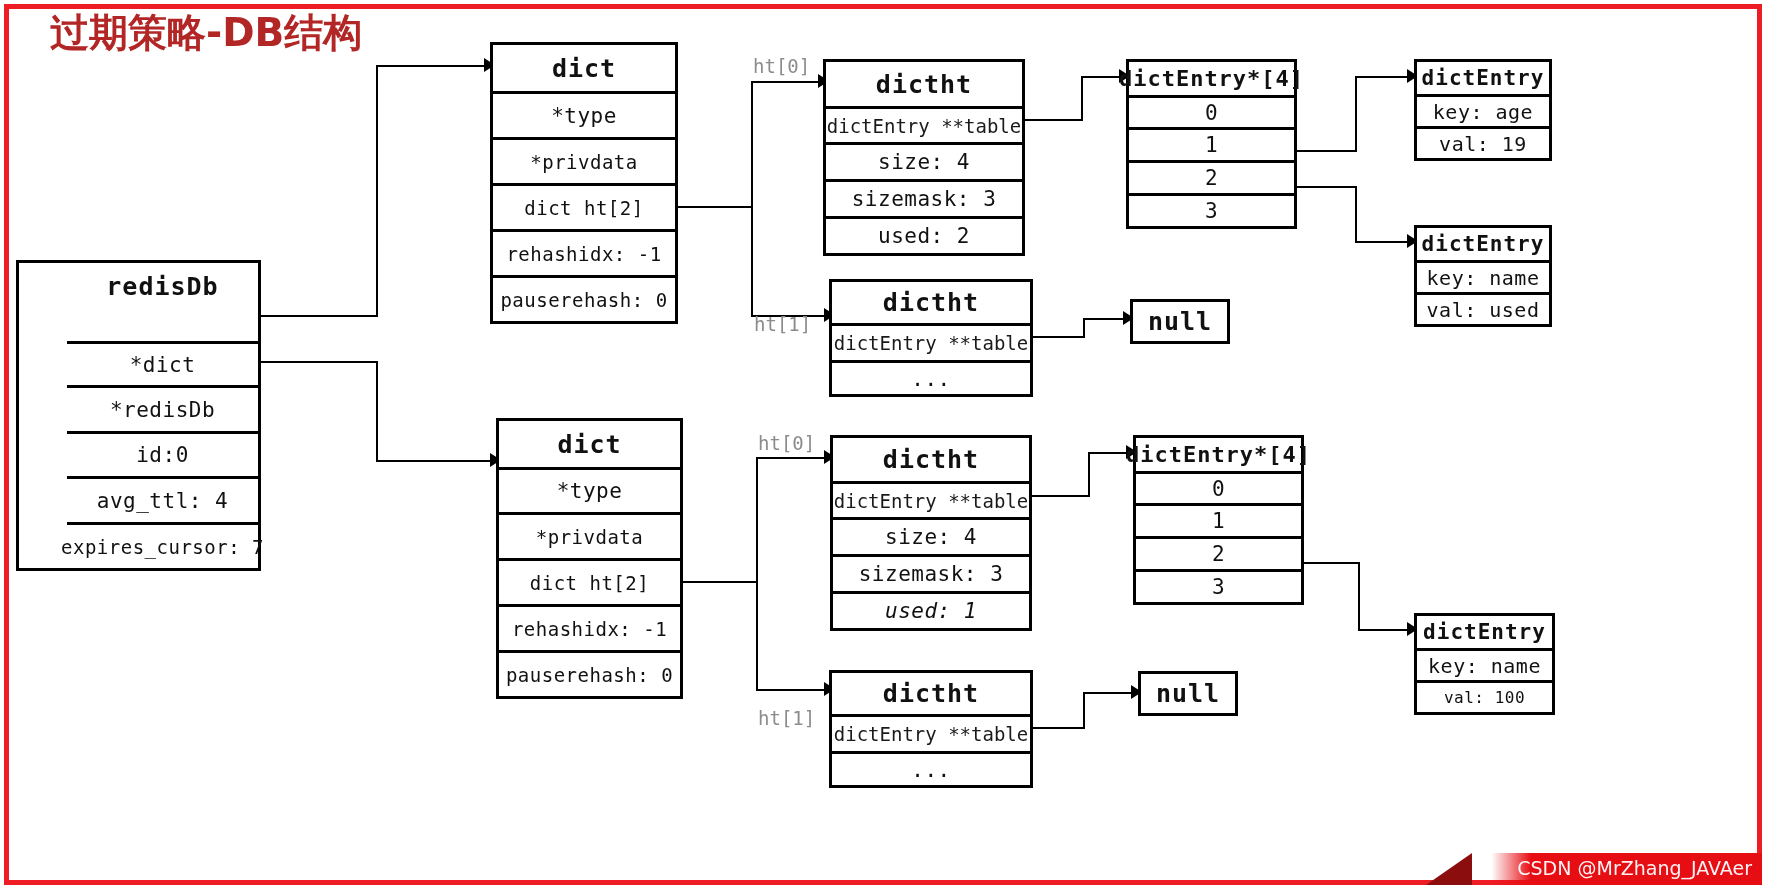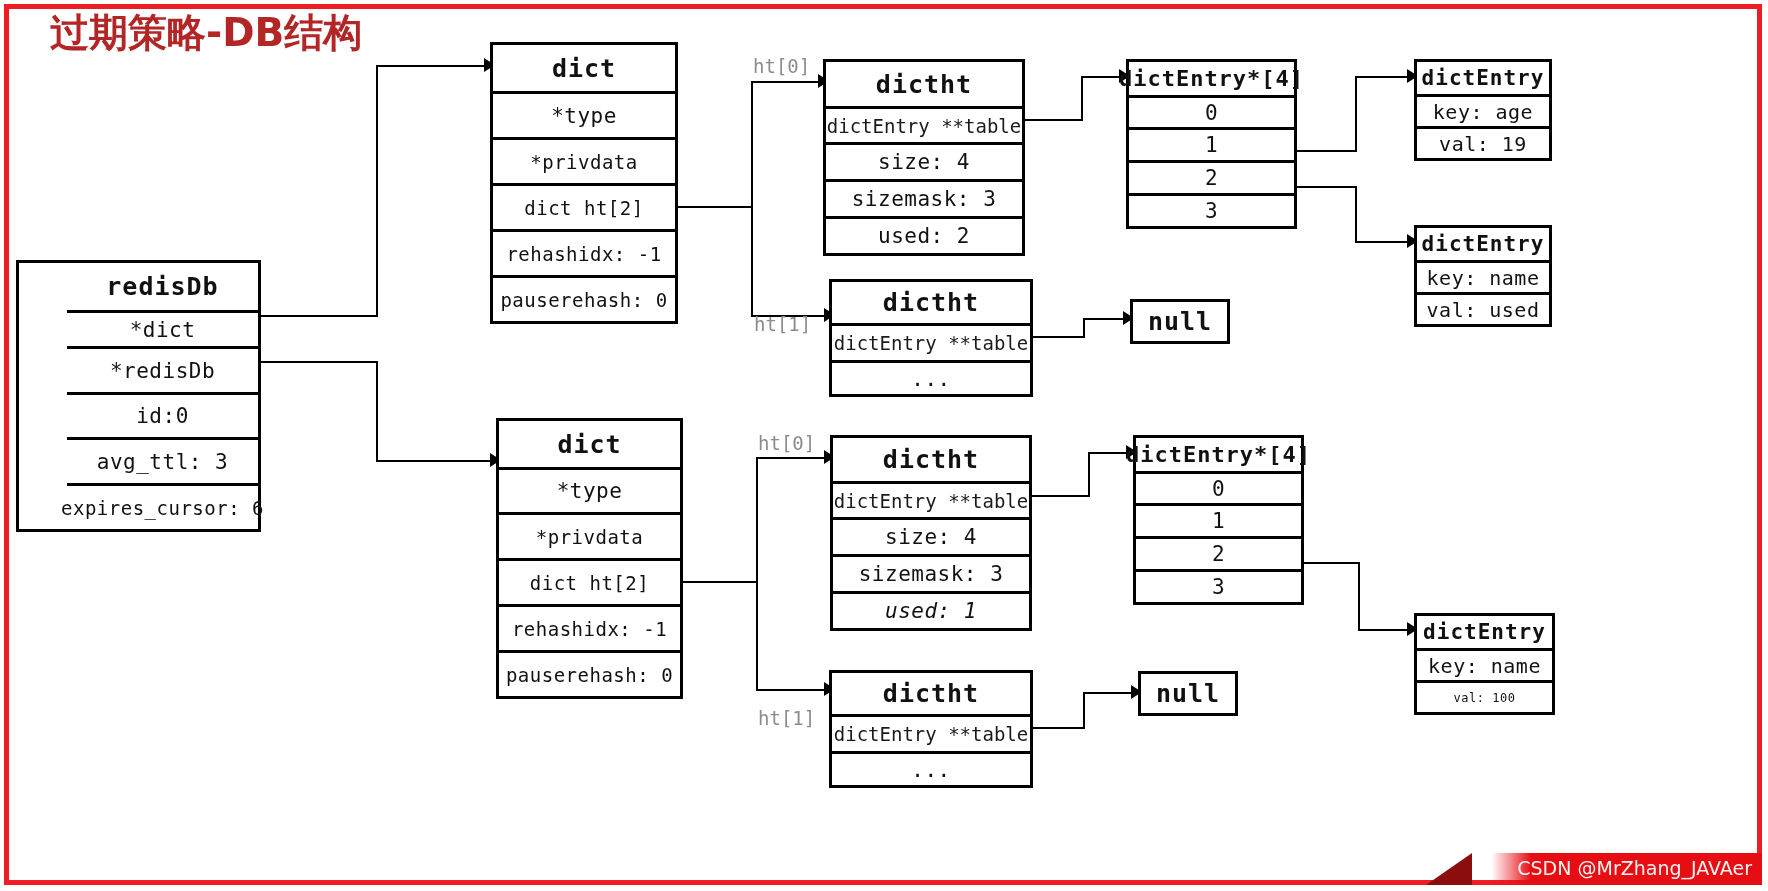--- a/index.html
+++ b/index.html
@@ -148,25 +148,25 @@
   <div class="ln lnh" style="left:1083px;top:692px;width:50px;"></div>
   <div class="arrow" style="left:1131px;top:685px;"></div>
 
   <div class="ptr-label" style="left:753px;top:55px;">ht[0]</div>
   <div class="ptr-label" style="left:754px;top:313px;">ht[1]</div>
   <div class="ptr-label" style="left:758px;top:432px;">ht[0]</div>
   <div class="ptr-label" style="left:758px;top:707px;">ht[1]</div>
 
   <div class="box" style="left:16px;top:260px;width:245px;padding-left:48px;">
     <div class="row head" style="height:47px;">redisDb</div>
-    <div class="row" style="height:36px;">*dict</div>
+    <div class="row" style="height:44px;margin-top:31px;">*dict</div>
     <div class="row" style="height:46px;">*redisDb</div>
     <div class="row" style="height:45px;">id:0</div>
-    <div class="row" style="height:46px;">avg_ttl: 3</div>
-    <div class="row" style="height:46px;font-size:19px;">expires_cursor: 6</div>
+    <div class="row" style="height:46px;">avg_ttl: 4</div>
+    <div class="row" style="height:46px;font-size:19px;">expires_cursor: 7</div>
   </div>
 
   <div class="box" style="left:490px;top:42px;width:188px;">
     <div class="row head" style="height:46px;">dict</div>
     <div class="row" style="height:46px;">*type</div>
     <div class="row" style="height:46px;font-size:19px;">*privdata</div>
     <div class="row" style="height:46px;font-size:19px;">dict ht[2]</div>
     <div class="row" style="height:46px;font-size:19px;">rehashidx: -1</div>
     <div class="row" style="height:46px;font-size:19px;">pauserehash: 0</div>
   </div>
@@ -236,21 +236,21 @@
     <div class="row head" style="height:33px;font-size:22px;">dictEntry*[4]</div>
     <div class="row" style="height:32px;">0</div>
     <div class="row" style="height:33px;">1</div>
     <div class="row" style="height:33px;">2</div>
     <div class="row" style="height:33px;">3</div>
   </div>
 
   <div class="box" style="left:1414px;top:613px;width:141px;">
     <div class="row head" style="height:32px;font-size:21px;">dictEntry</div>
     <div class="row" style="height:32px;font-size:20px;">key: name</div>
-    <div class="row" style="height:32px;font-size:12px;">val: 100</div>
+    <div class="row" style="height:32px;font-size:16px;">val: 100</div>
   </div>
 
   <div class="box" style="left:1138px;top:671px;width:100px;">
     <div class="row head" style="height:39px;">null</div>
   </div>
 
   <div class="wm">
     <div class="wm-band"></div>
     <div class="wm-tri"></div>
     <div class="wm-text">CSDN @MrZhang_JAVAer</div>

